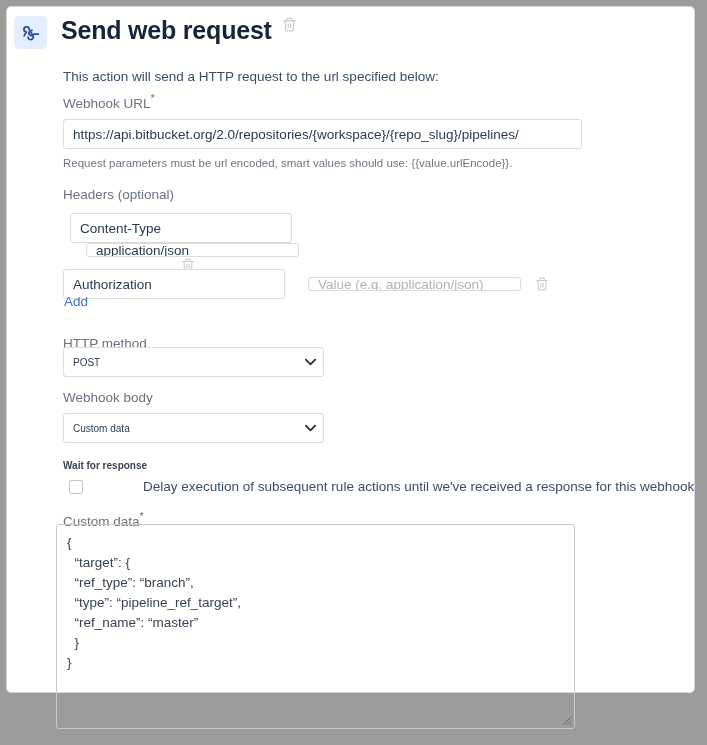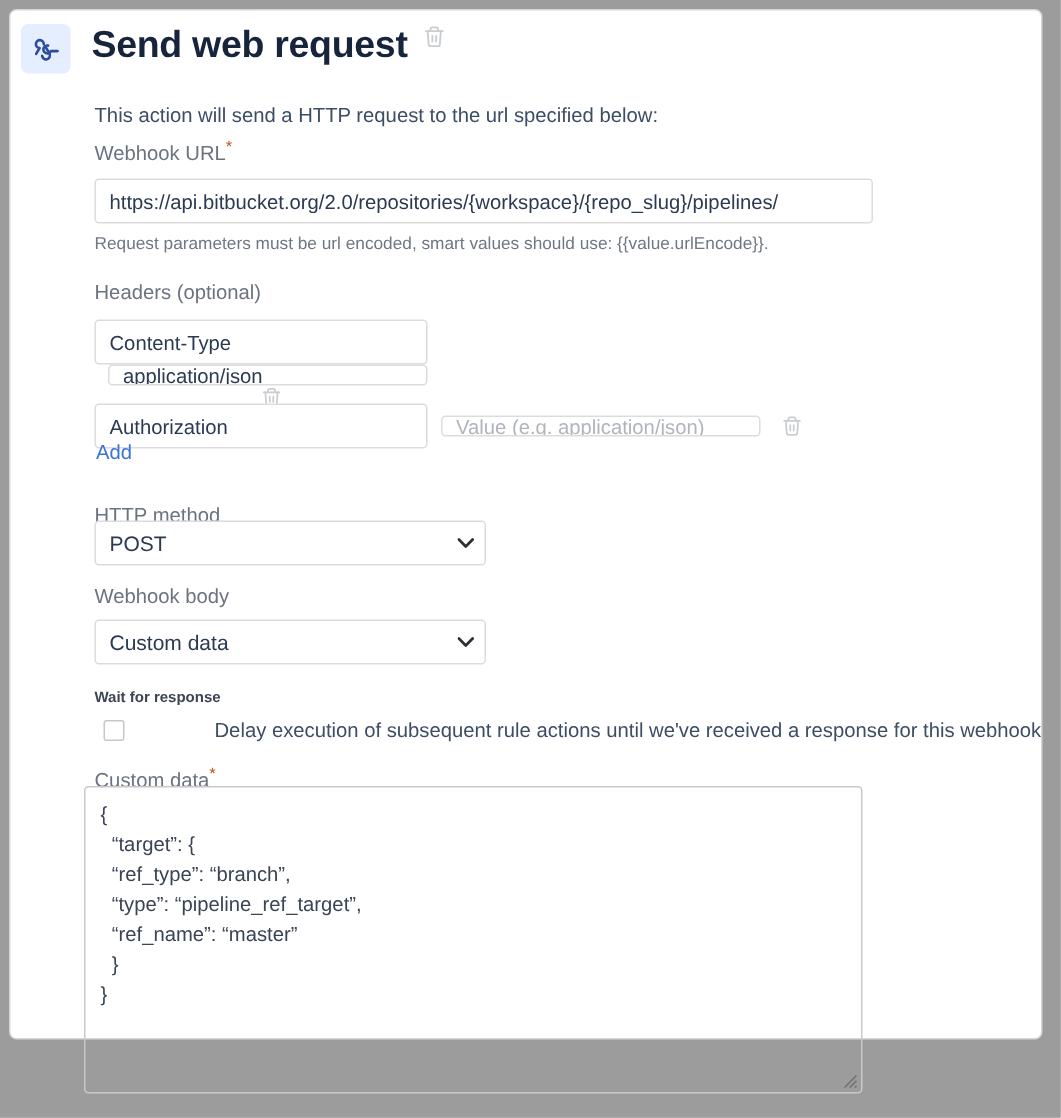--- a/index.html
+++ b/index.html
@@ -111,21 +111,21 @@
     left: 56px;
     top: 112px;
     width: 519px;
     height: 30px;
   }
 
   .hdr-row { position: absolute; left: 56px; display: flex; align-items: center; }
   .hdr-row-1 { top: 206px; flex-direction: column; }
   .hdr-row-2 { top: 262px; }
   .hdr-name  { width: 222px; height: 30px; }
-  .hdr-value { width: 213px; height: 14px; margin-left: 9px; }
+  .hdr-value { width: 213px; height: 14px; margin-left: 23px; }
   .hdr-trash { margin-left: 14px; display: flex; align-items: center; cursor: pointer; }
 
   .add-link {
     position: absolute;
     left: 57px;
     top: 287px;
     font-size: 13.5px;
     color: #3b73d8;
     text-decoration: none;
     cursor: pointer;
@@ -143,21 +143,21 @@
     border-radius: 3px;
     display: flex;
     align-items: center;
     cursor: pointer;
   }
   .sel-method { top: 340px; }
   .sel-body   { top: 406px; }
   .sel-text {
     flex: 1;
     padding-left: 9px;
-    font-size: 14px;
+    font-size: 10px;
     color: #2b3a52;
   }
   .chev {
     width: 26px;
     display: flex;
     align-items: center;
     justify-content: center;
   }
 
   

